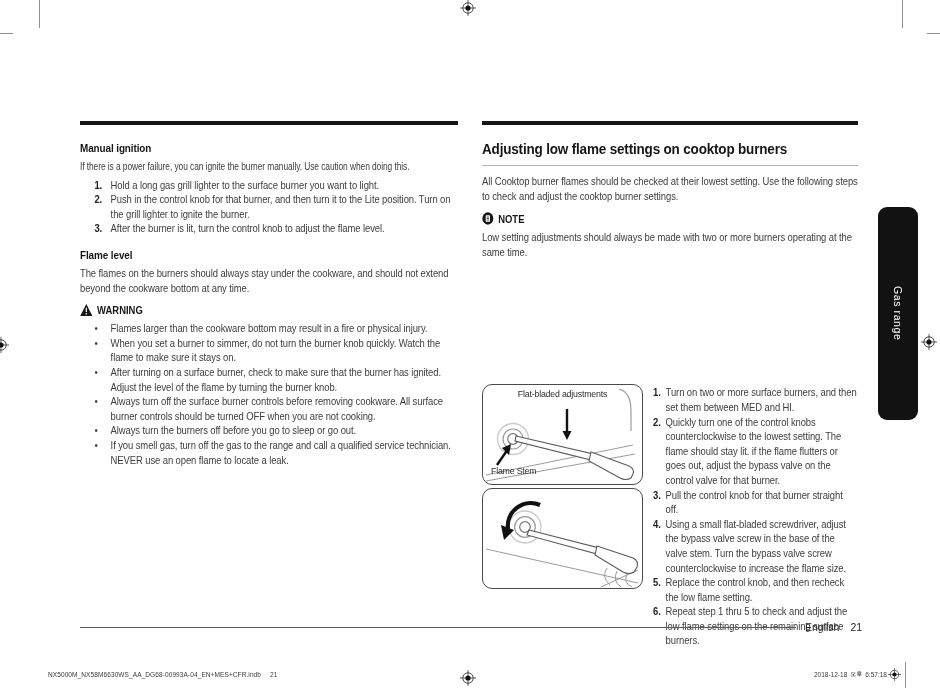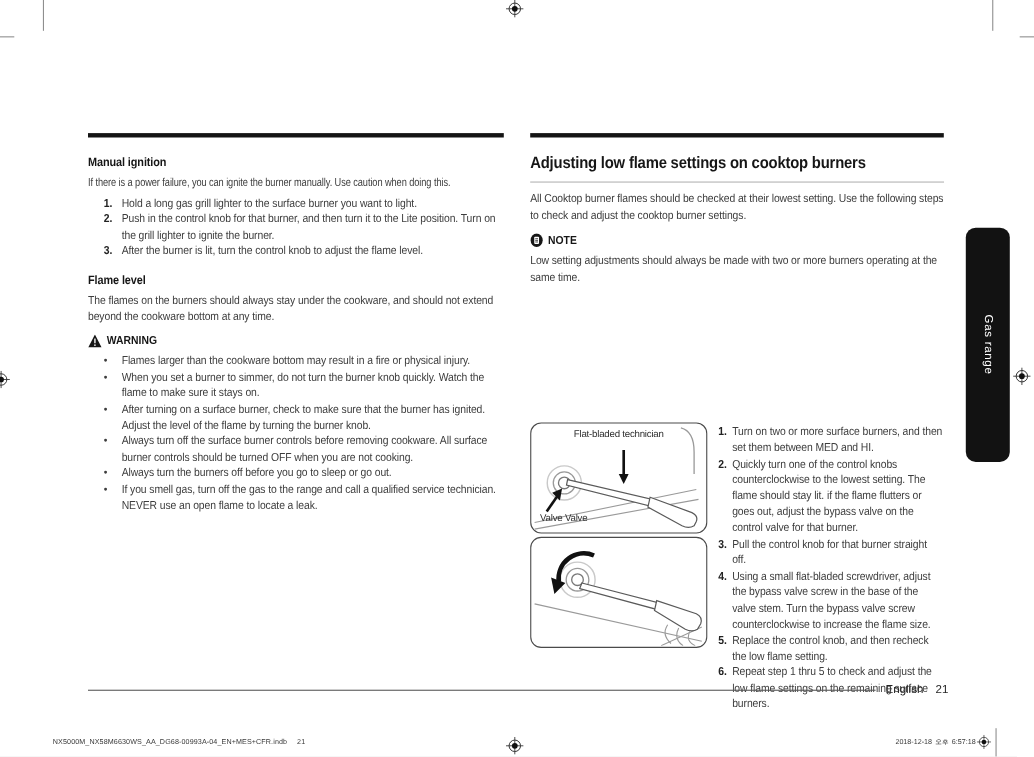--- a/index.html
+++ b/index.html
@@ -198,22 +198,22 @@
             <circle cx="30" cy="54" r="15.5" fill="#fff" stroke="#c9c9c9" stroke-width="1.3"></circle>
             <circle cx="30" cy="54" r="10" fill="#fff" stroke="#9a9a9a" stroke-width="1.2"></circle>
             <circle cx="30" cy="54" r="5.3" fill="#fff" stroke="#787878" stroke-width="1.2"></circle>
             <polygon points="33,51 110,69 108,75 32,56" fill="#ffffff" stroke="#5a5a5a" stroke-width="1.1"></polygon>
             <path d="M108 67 L146 81 Q152 84 150 89 L148 93 Q143 96 137 93 L106 76 Z" fill="#ffffff" stroke="#5a5a5a" stroke-width="1.1"></path>
             <line x1="84" y1="24" x2="84" y2="47" stroke="#111" stroke-width="2.4"></line>
             <polygon points="84,55 79.5,46 88.5,46" fill="#111"></polygon>
             <line x1="14" y1="80" x2="25" y2="64" stroke="#111" stroke-width="2.4"></line>
             <polygon points="28,59 19,63 26,70" fill="#111"></polygon>
           </svg>
-          <span class="dlabel top">Flat-bladed technician</span>
-          <span class="dlabel bl">Valve Valve</span>
+          <span class="dlabel top">Flat-bladed adjustments</span>
+          <span class="dlabel bl">Flame Stem</span>
         </div>
 
         <div class="dbox">
           <svg width="158" height="98" viewBox="0 0 158 98">
             <line x1="3" y1="60" x2="155" y2="94" stroke="#9a9a9a" stroke-width="1"></line>
             <line x1="118" y1="98" x2="155" y2="81" stroke="#9a9a9a" stroke-width="1"></line>
             <circle cx="42" cy="38" r="16" fill="#fff" stroke="#c9c9c9" stroke-width="1.3"></circle>
             <circle cx="42" cy="38" r="10.3" fill="#fff" stroke="#9a9a9a" stroke-width="1.2"></circle>
             <circle cx="42" cy="38" r="5.3" fill="#fff" stroke="#787878" stroke-width="1.2"></circle>
             <polygon points="46,41 116,59 114,65 44,46" fill="#ffffff" stroke="#5a5a5a" stroke-width="1.1"></polygon>

